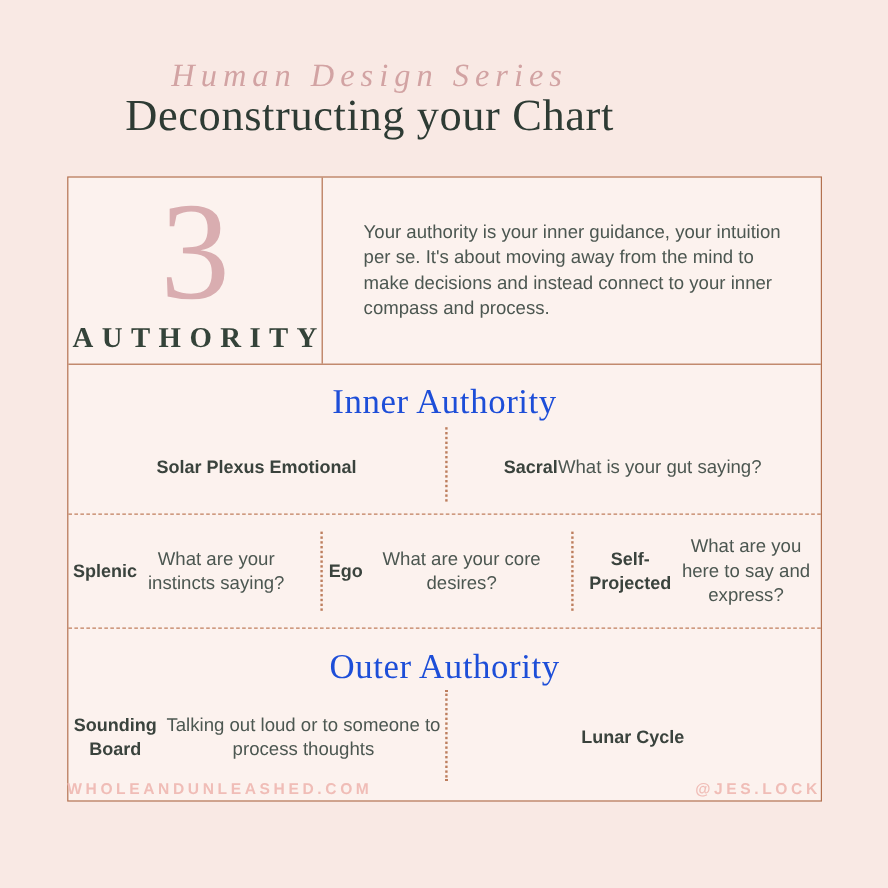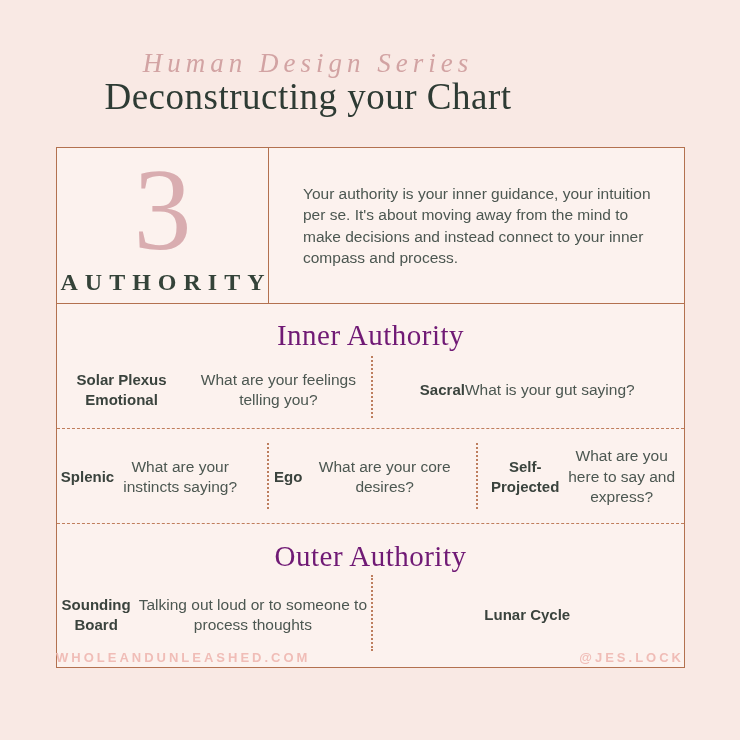--- a/index.html
+++ b/index.html
@@ -84,21 +84,21 @@
     font-size: 15.5px;
     line-height: 1.38;
     color: #4c5751;
   }
 
   
   .section-heading {
     font-family: "Liberation Serif", serif;
     font-size: 29px;
     font-weight: 400;
-    color: #701a75;
+    color: #1d4ed8;
     text-align: center;
     letter-spacing: 0.5px;
   }
 
   
   .inner-top { height: 124px; flex-shrink: 0; display: flex; flex-direction: column; }
   .inner-top .section-heading { padding-top: 15px; }
   .cols { position: relative; display: flex; flex: 1; }
   .col { flex: 1; display: flex; flex-direction: row; align-items: center; justify-content: center; text-align: center; }
   .item-title { font-size: 15px; font-weight: 700; color: #3a433d; line-height: 1.35; }
@@ -171,21 +171,20 @@
     <div class="cell-desc">
       <p class="desc-text">Your authority is your inner guidance, your intuition per se. It's about moving away from the mind to make decisions and instead connect to your inner compass and process.</p>
     </div>
   </div>
 
   <div class="inner-top">
     <div class="section-heading">Inner Authority</div>
     <div class="cols">
       <div class="col">
         <div class="item-title">Solar Plexus Emotional</div>
-        <div class="item-sub">What are your feelings telling you?</div>
       </div>
       <div class="vdivider"></div>
       <div class="col">
         <div class="item-title">Sacral</div>
         <div class="item-sub">What is your gut saying?</div>
       </div>
     </div>
   </div>
 
   <div class="mid-row">

